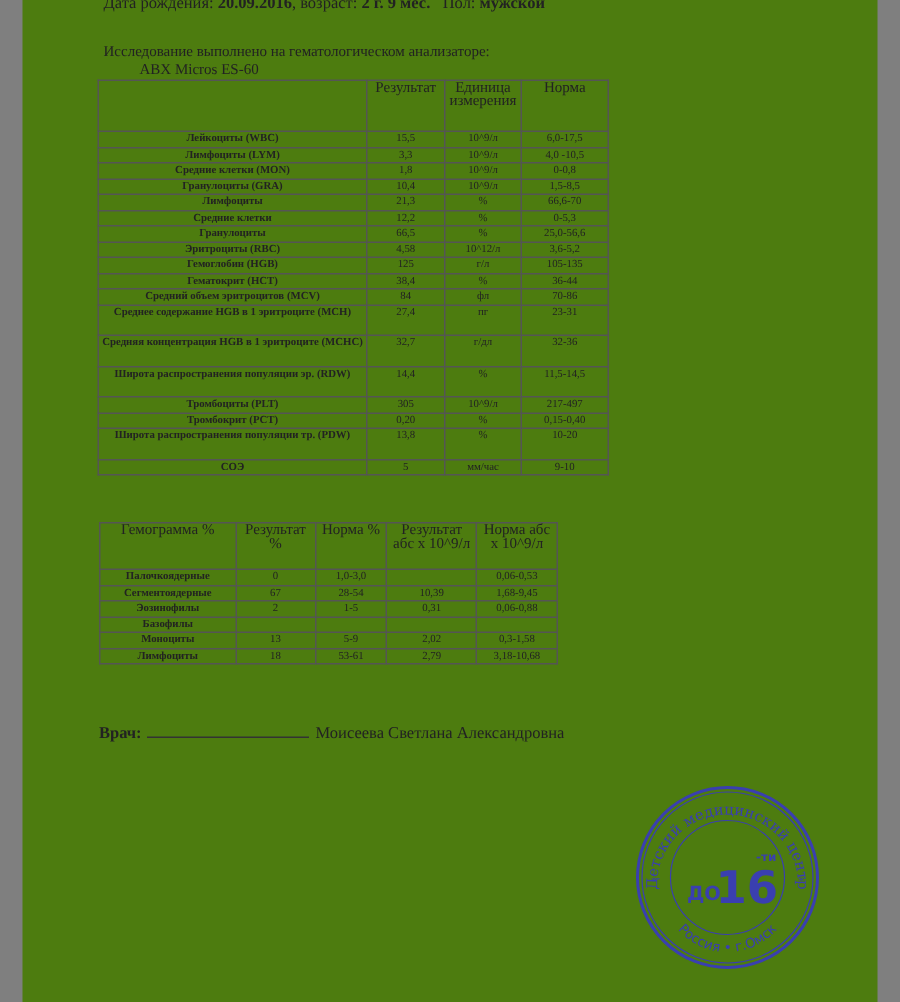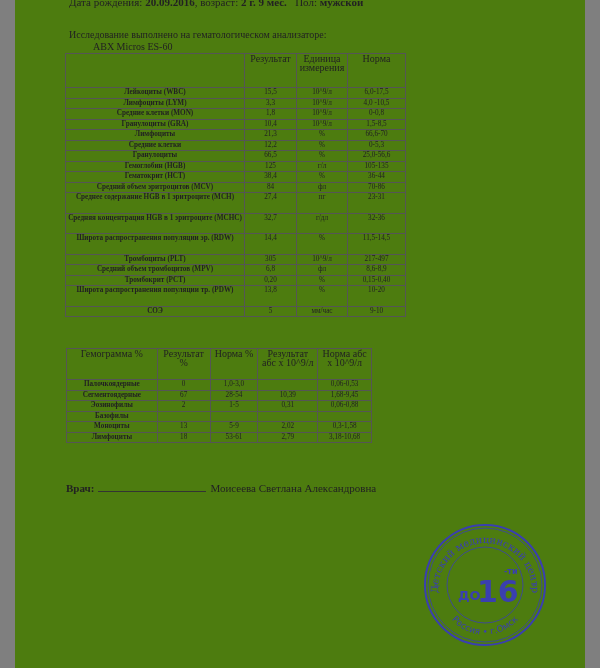--- a/index.html
+++ b/index.html
@@ -88,20 +88,26 @@
           <td class="c">%</td>
           <td class="c">0-5,3</td>
         </tr>
         <tr>
           <td class="name">Гранулоциты</td>
           <td class="c">66,5</td>
           <td class="c">%</td>
           <td class="c">25,0-56,6</td>
         </tr>
         <tr>
+          <td class="name">Эритроциты (RBC)</td>
+          <td class="c">4,58</td>
+          <td class="c">10^12/л</td>
+          <td class="c">3,6-5,2</td>
+        </tr>
+        <tr>
           <td class="name">Гемоглобин (HGB)</td>
           <td class="c">125</td>
           <td class="c">г/л</td>
           <td class="c">105-135</td>
         </tr>
         <tr>
           <td class="name">Гематокрит (HCT)</td>
           <td class="c">38,4</td>
           <td class="c">%</td>
           <td class="c">36-44</td>
@@ -128,26 +134,20 @@
           <td class="name">Широта распространения популяции эр. (RDW)</td>
           <td class="c">14,4</td>
           <td class="c">%</td>
           <td class="c">11,5-14,5</td>
         </tr>
         <tr>
           <td class="name">Тромбоциты (PLT)</td>
           <td class="c">305</td>
           <td class="c">10^9/л</td>
           <td class="c">217-497</td>
-        </tr>
-        <tr>
-          <td class="name">Средний объем тромбоцитов (MPV)</td>
-          <td class="c">6,8</td>
-          <td class="c">фл</td>
-          <td class="c">8,6-8,9</td>
         </tr>
         <tr>
           <td class="name">Тромбокрит (PCT)</td>
           <td class="c">0,20</td>
           <td class="c">%</td>
           <td class="c">0,15-0,40</td>
         </tr>
         <tr class="tall">
           <td class="name">Широта распространения популяции тр. (PDW)</td>
           <td class="c">13,8</td>

